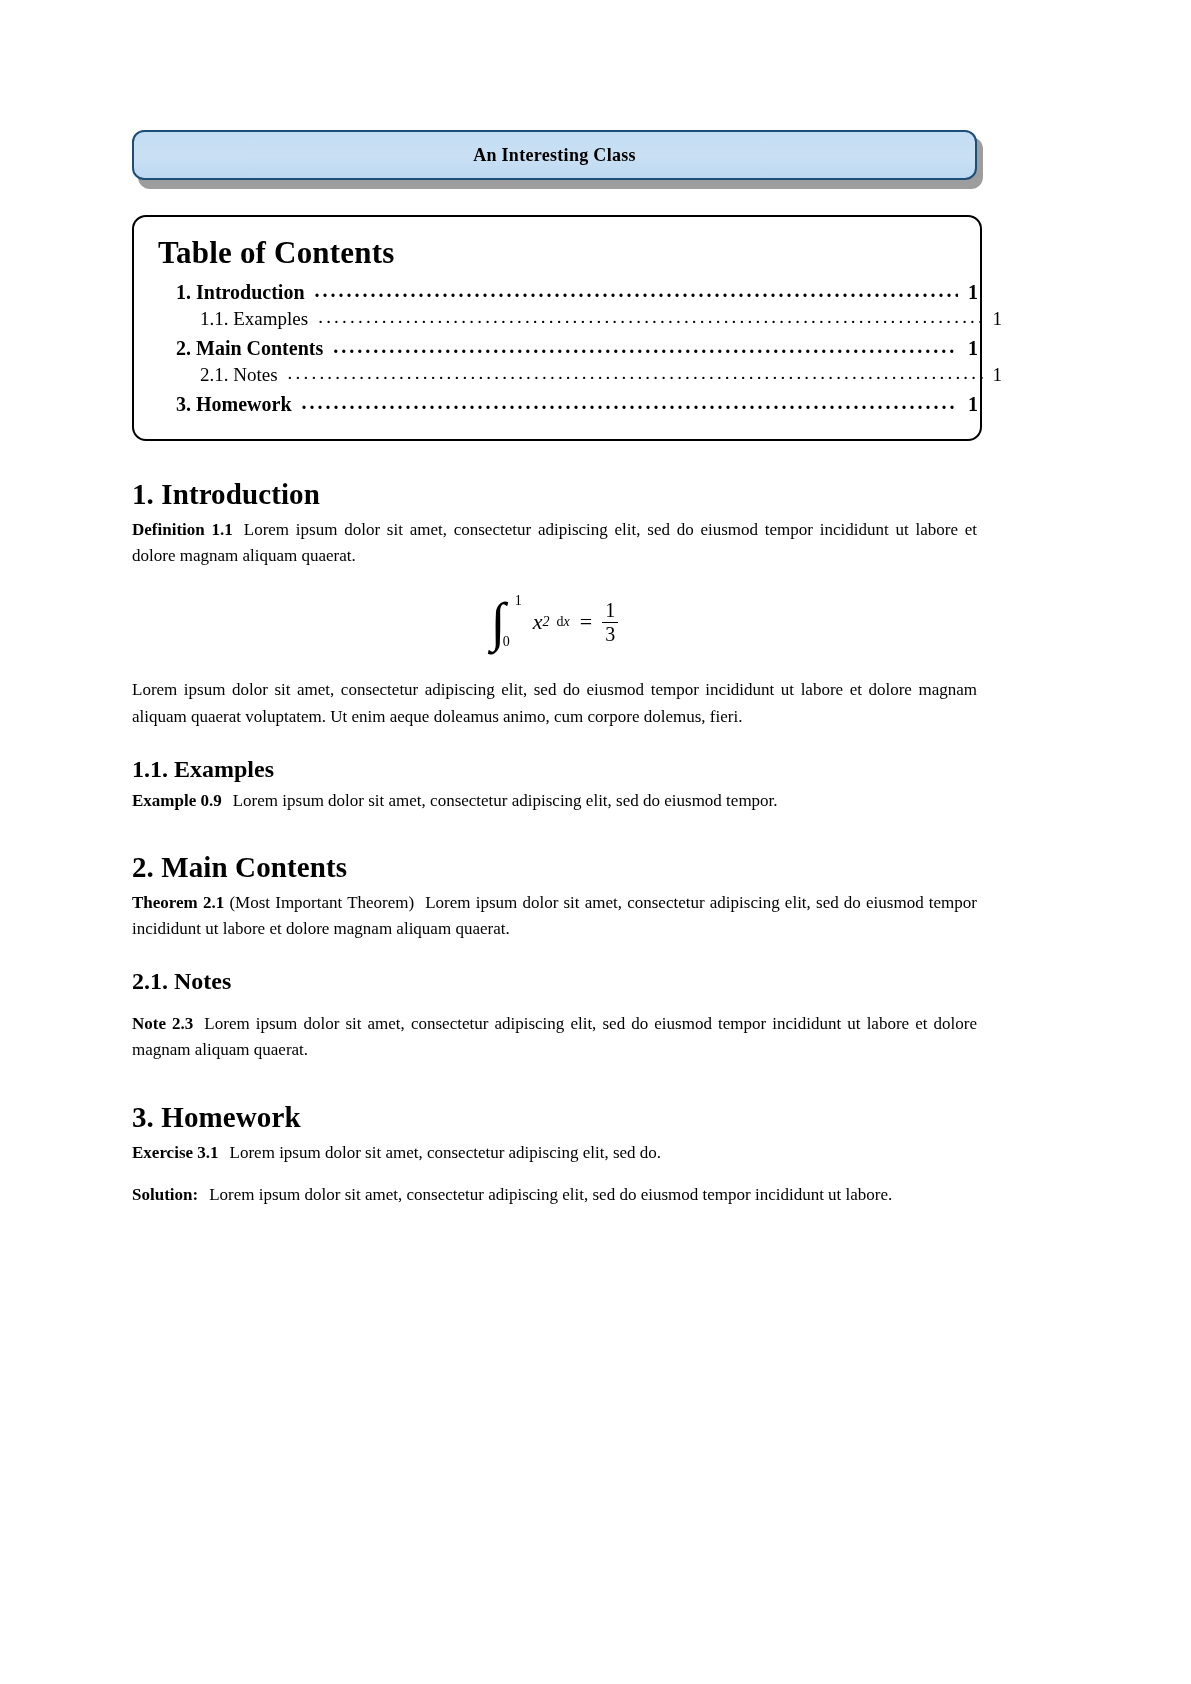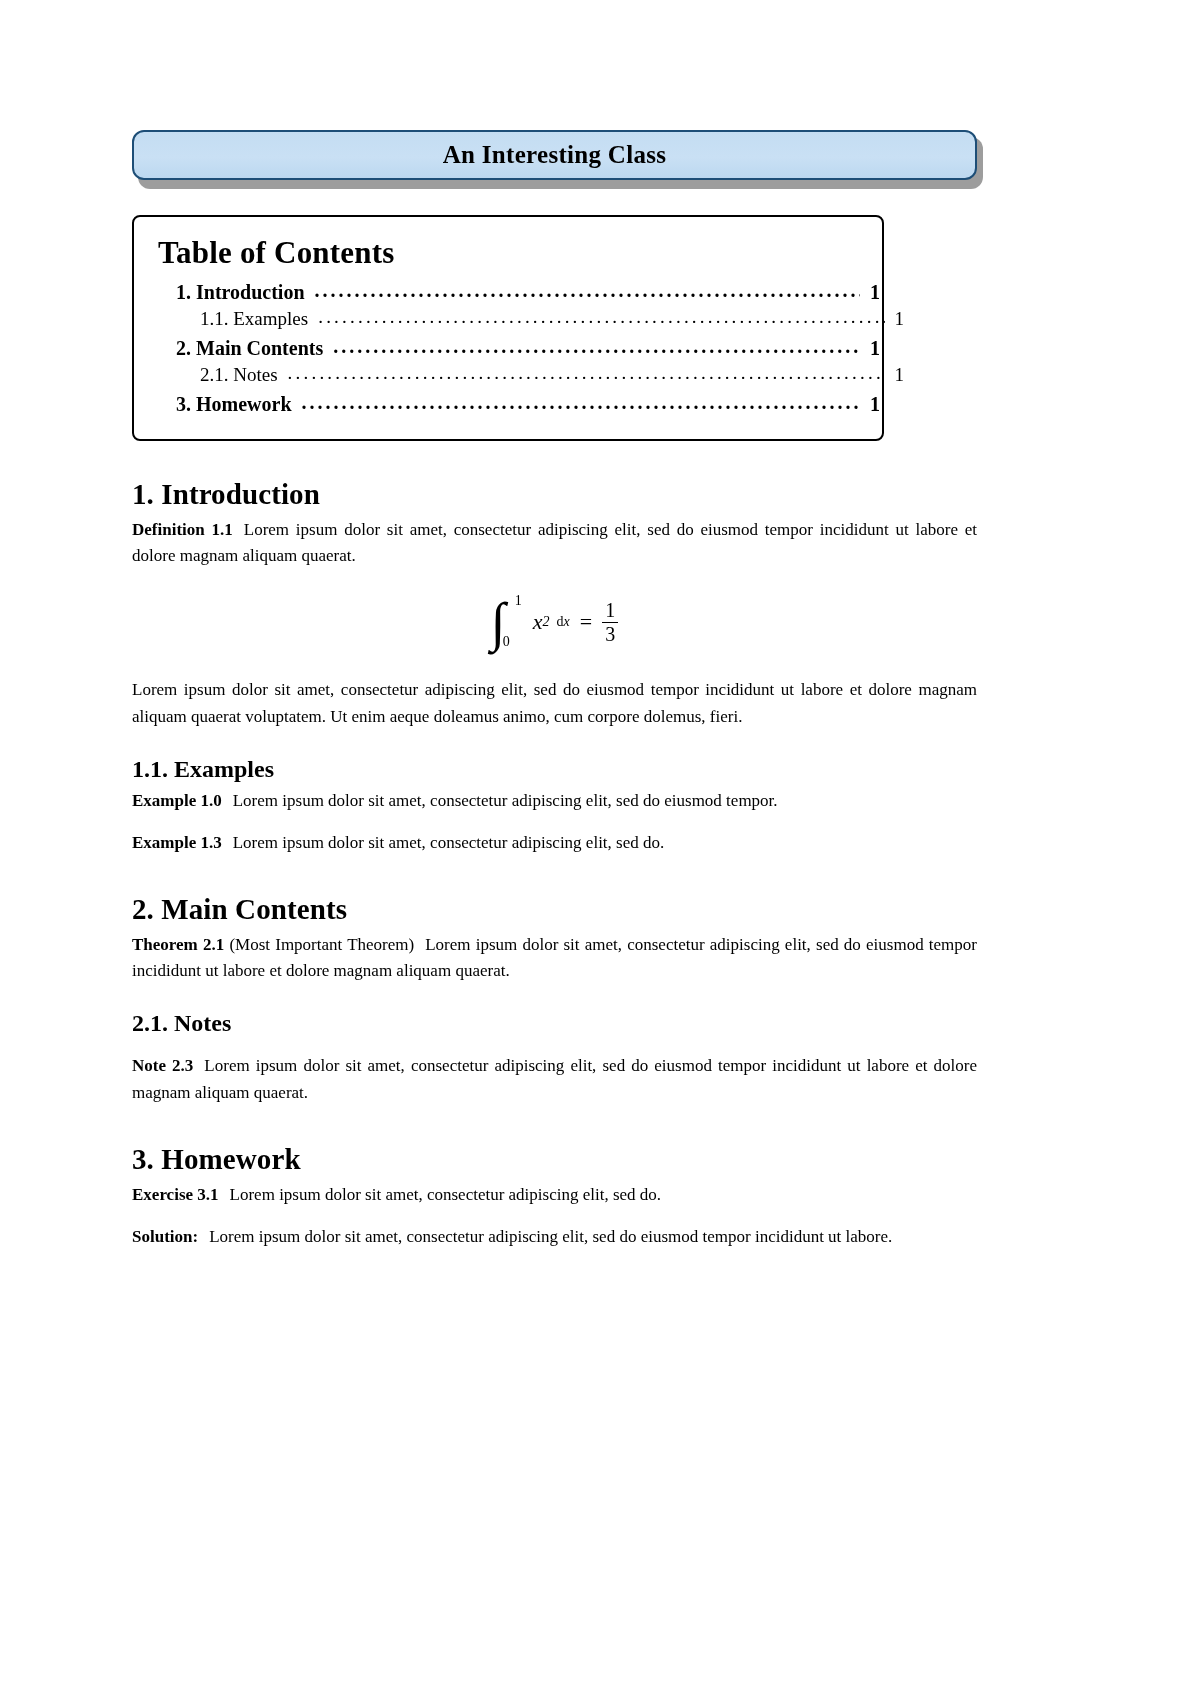--- a/index.html
+++ b/index.html
@@ -54,32 +54,32 @@
     height: 50px;
     box-sizing: border-box;
     border: 2px solid #1d4e77;
     border-radius: 12px;
     background: linear-gradient(180deg, #c4ddf2 0%, #c9e0f4 55%, #bcd8f0 100%);
     display: flex;
     align-items: center;
     justify-content: center;
   }
   .title-text {
-    font-size: 25px;
+    font-size: 18px;
     font-weight: bold;
     letter-spacing: 0.3px;
   }
 
   
   .toc-box {
     margin-top: 29px;
-    width: 752px;
+    width: 850px;
     box-sizing: border-box;
     border: 2.5px solid #000000;
-    border-radius: 8px;
+    border-radius: 14px;
     padding: 18px 22px 20px 22px;
   }
   .toc-title {
     font-size: 31px;
     font-weight: bold;
     margin: 0 0 10px 2px;
     letter-spacing: 0.2px;
   }
   .toc-line {
     display: flex;
@@ -308,26 +308,23 @@
           <span class="den">3</span>
         </span>
       </div>
     </div>
 
     <p class="para">Lorem ipsum dolor sit amet, consectetur adipiscing elit, sed do eiusmod tempor incididunt ut labore et dolore magnam aliquam quaerat voluptatem. Ut enim aeque doleamus animo, cum corpore dolemus, fieri.</p>
 
     <div class="sec-h2">1.1. Examples</div>
 
     <p class="para">
-      <span class="lead">Example 1.0</span><span class="lead-space"></span><span>Lorem ipsum dolor sit amet, consectetur adipiscing elit, sed do eiusmod tempor.</span>
-    </p>
-
-    <p class="para gap">
-      <span class="lead">Example 1.3</span><span class="lead-space"></span><span>Lorem ipsum dolor sit amet, consectetur adipiscing elit, sed do.</span>
-    </p>
+      <span class="lead">Example 0.9</span><span class="lead-space"></span><span>Lorem ipsum dolor sit amet, consectetur adipiscing elit, sed do eiusmod tempor.</span>
+    </p>
+
 
     <div class="sec-h1">2. Main Contents</div>
 
     <p class="para">
       <span class="lead">Theorem 2.1</span>
       <span class="lead-note">(Most Important Theorem)</span><span class="lead-space"></span><span>Lorem ipsum dolor sit amet, consectetur adipiscing elit, sed do eiusmod tempor incididunt ut labore et dolore magnam aliquam quaerat.</span>
     </p>
 
     <div class="sec-h2">2.1. Notes</div>
 

